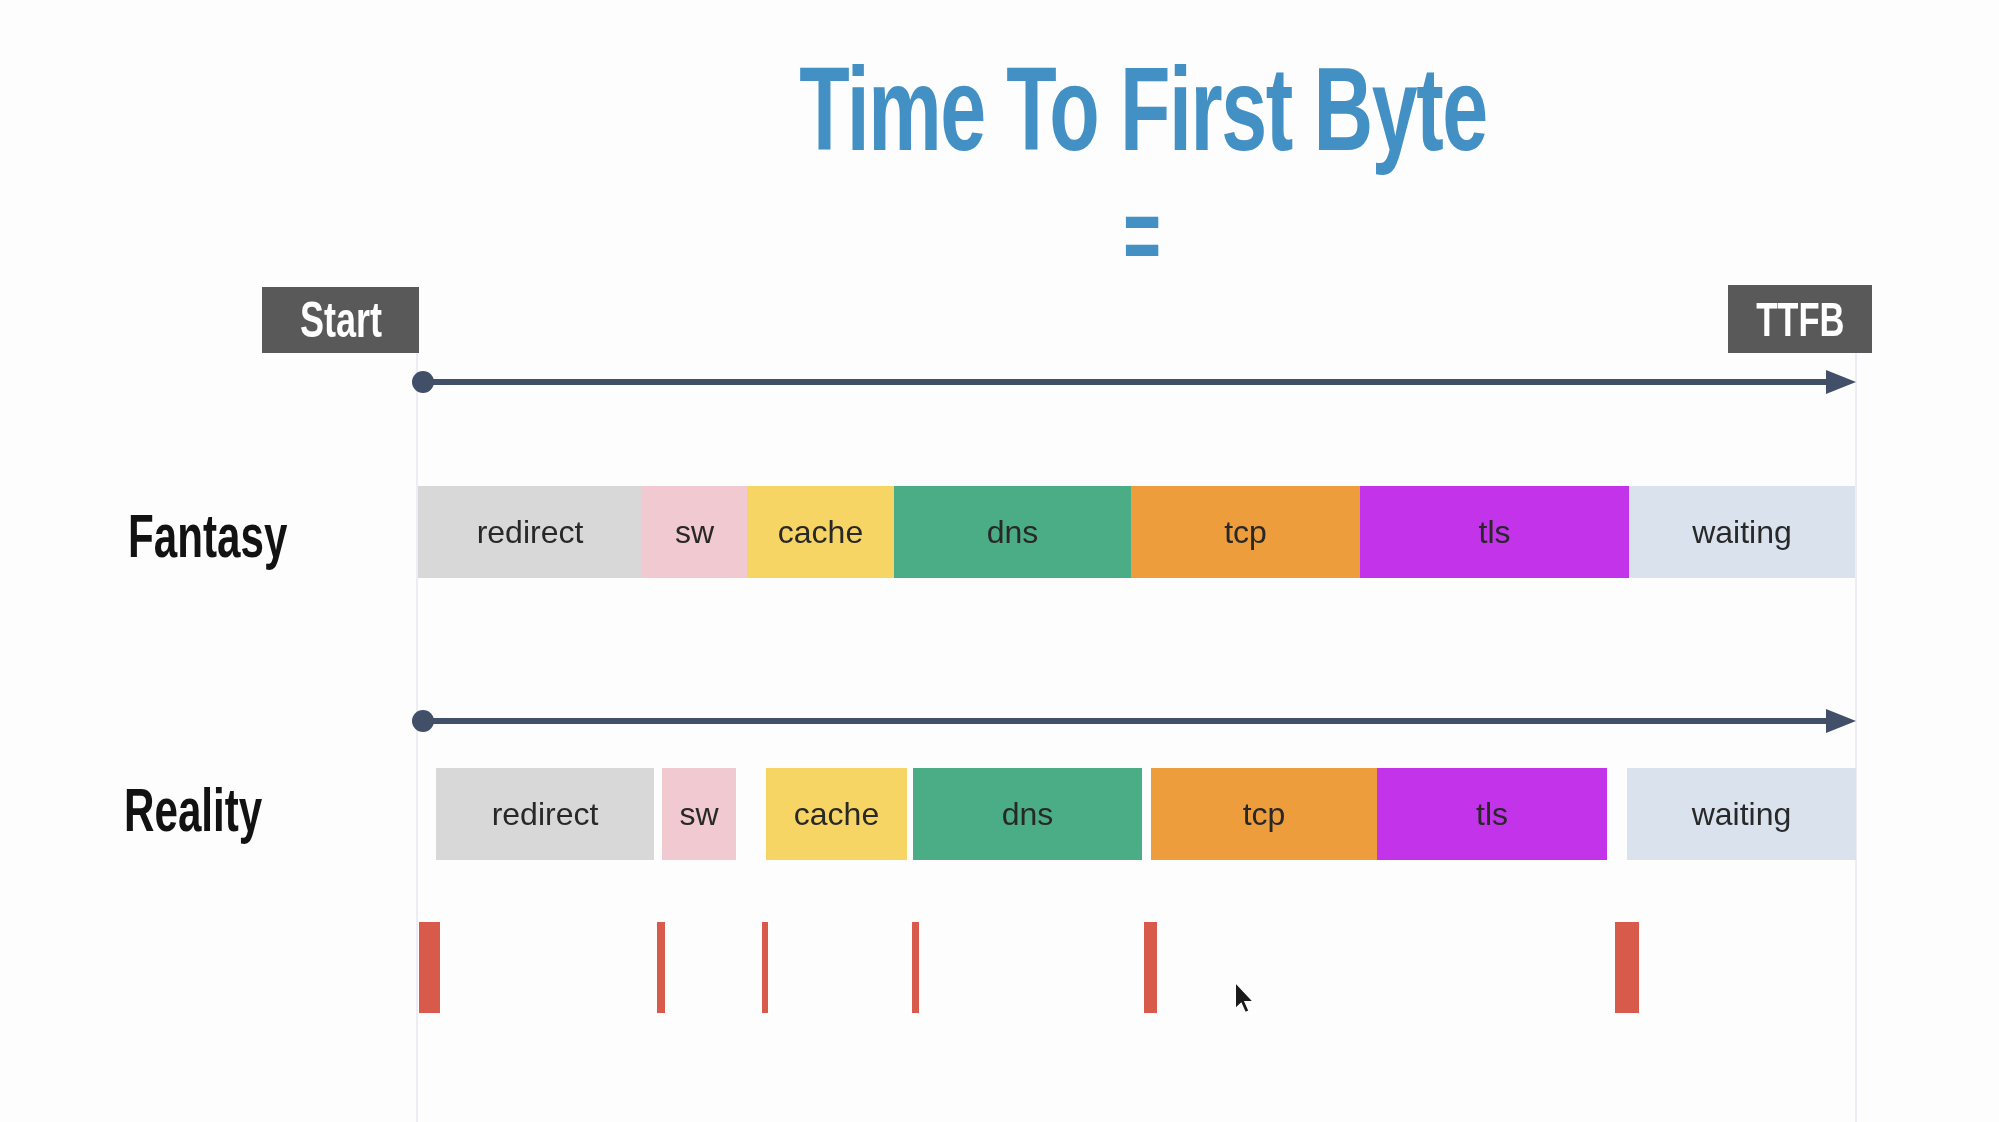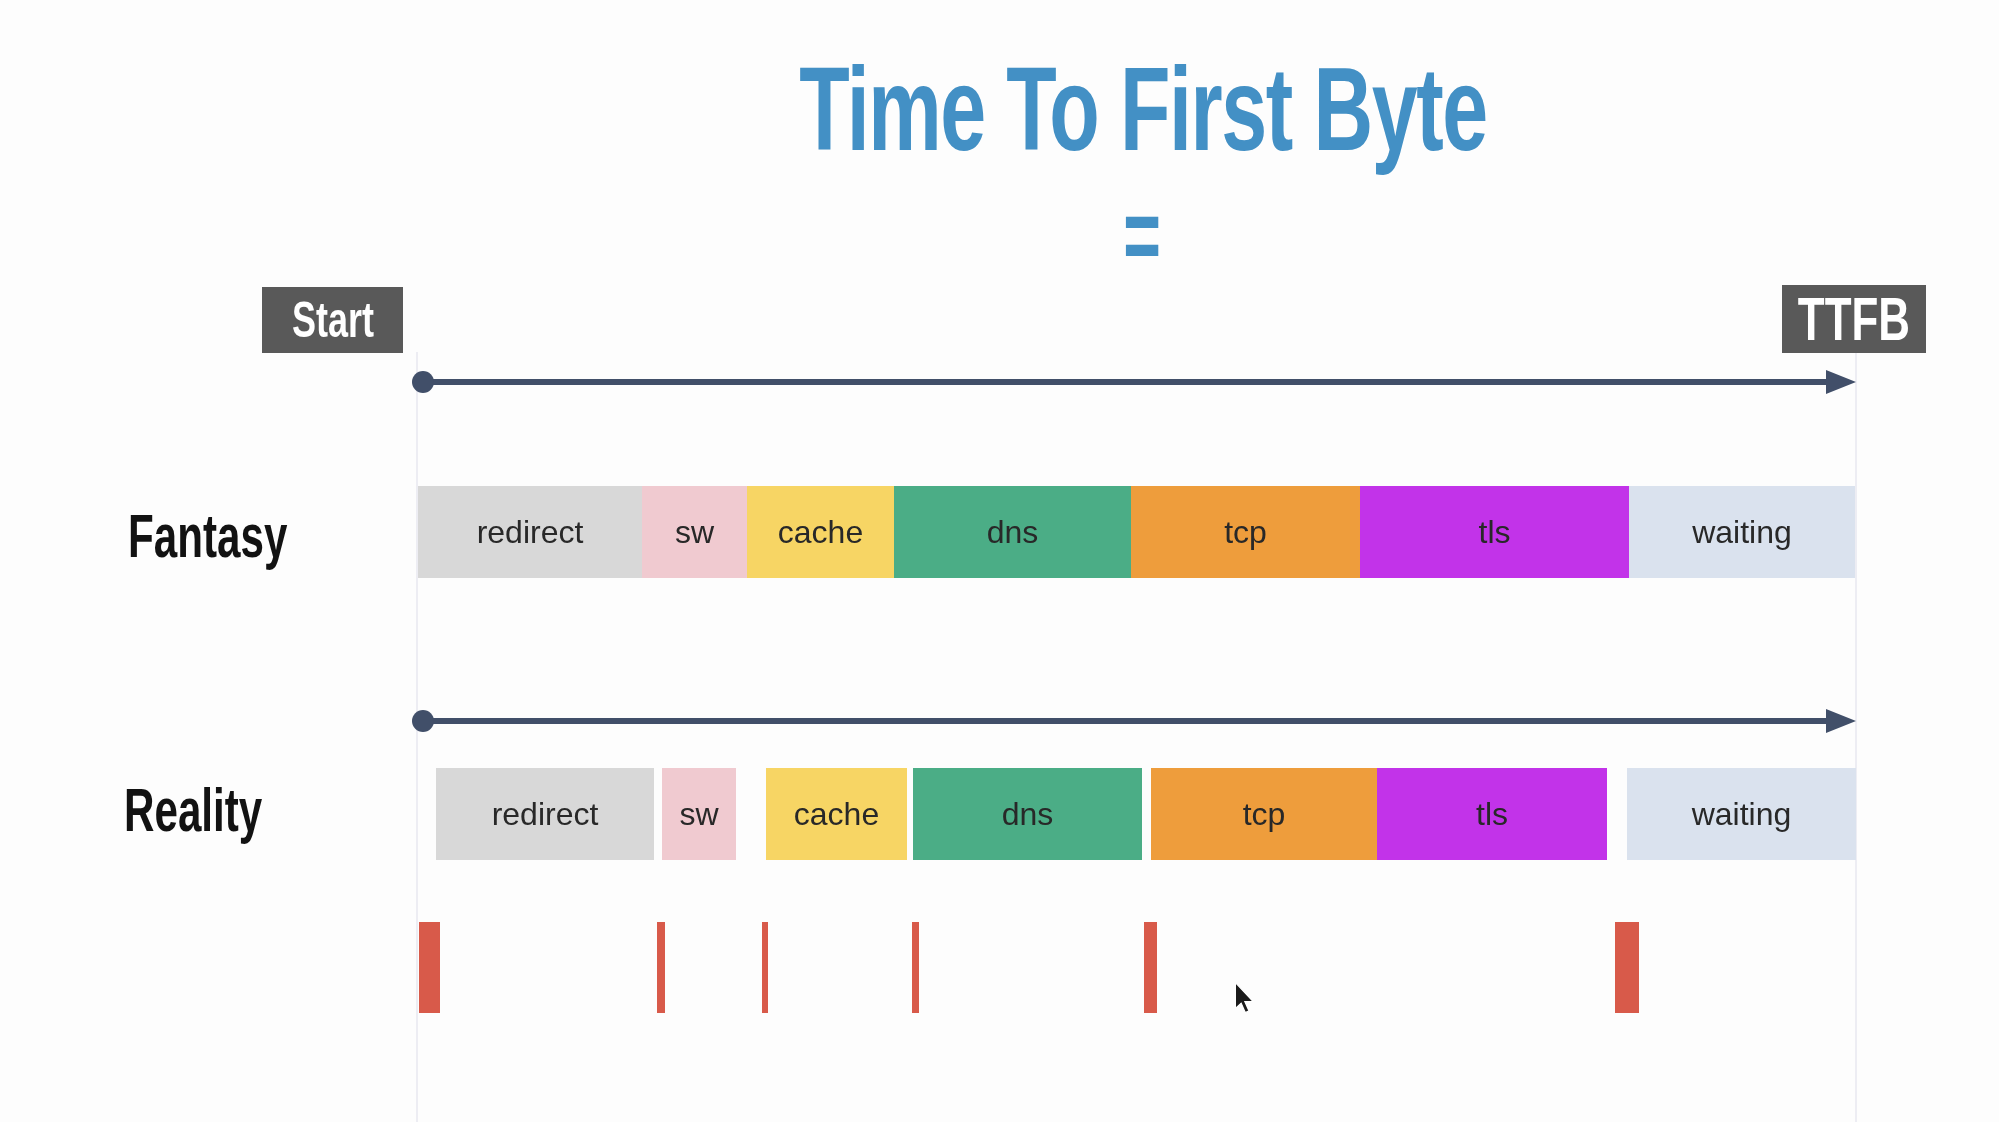--- a/index.html
+++ b/index.html
@@ -10,22 +10,22 @@
   .page-title{position:absolute;left:643px;top:48px;width:1000px;margin:0;
     text-align:center;font-size:118px;line-height:1.05;font-weight:700;letter-spacing:-2px;
     transform:scaleX(.7);transform-origin:center;white-space:nowrap;}
   .equals-sign{position:absolute;left:1062px;top:176px;width:160px;text-align:center;
     font-size:104px;font-weight:700;transform:scaleX(.62);transform-origin:center;}
 
   
   .tl-box{position:absolute;display:flex;align-items:center;justify-content:center;
     font-weight:700;}
   .tl-box .cx{display:inline-block;transform:scaleX(.72);transform-origin:center;}
-  .start-box{left:262px;top:287px;width:141px;height:66px;font-size:50px;}
-  .ttfb-box{left:1782px;top:285px;width:144px;height:68px;font-size:61px;}
+  .start-box{left:262px;top:287px;width:157px;height:66px;font-size:50px;}
+  .ttfb-box{left:1728px;top:285px;width:144px;height:68px;font-size:48px;}
 
   
   .guide{position:absolute;top:352px;bottom:0;width:2px;background:#ededf3;}
   .guide-left{left:416px;}
   .guide-right{left:1855px;}
 
   
   .arrow{position:absolute;left:0;width:100%;height:0;}
   .arrow-1{top:382px;}
   .arrow-2{top:721px;}

